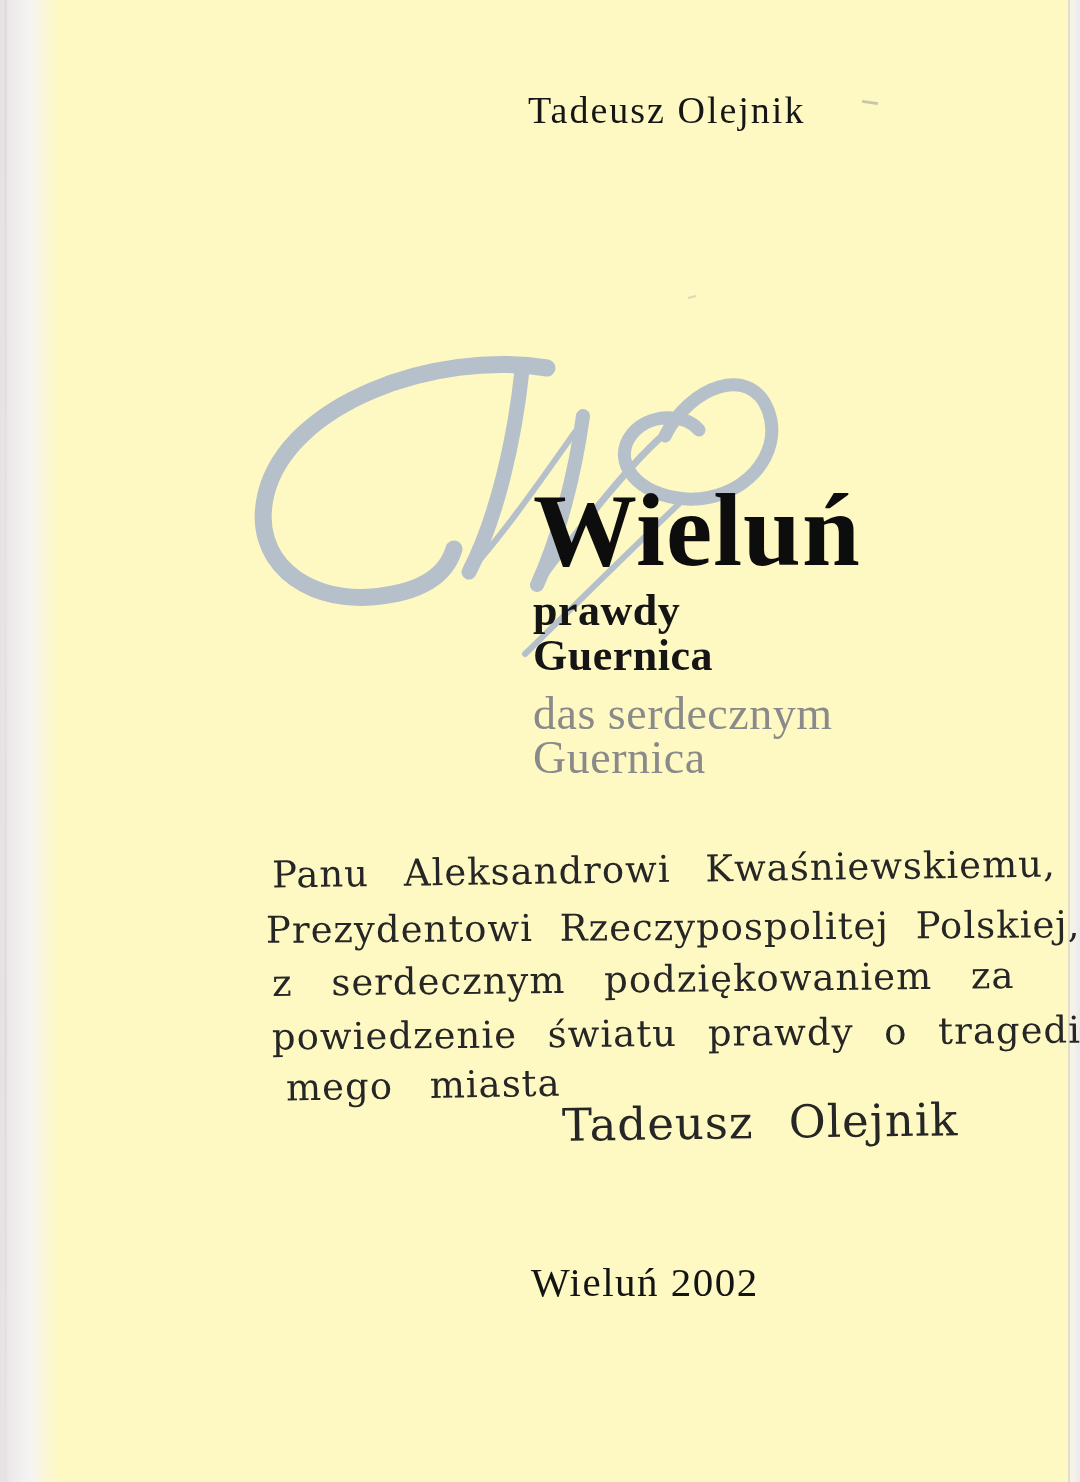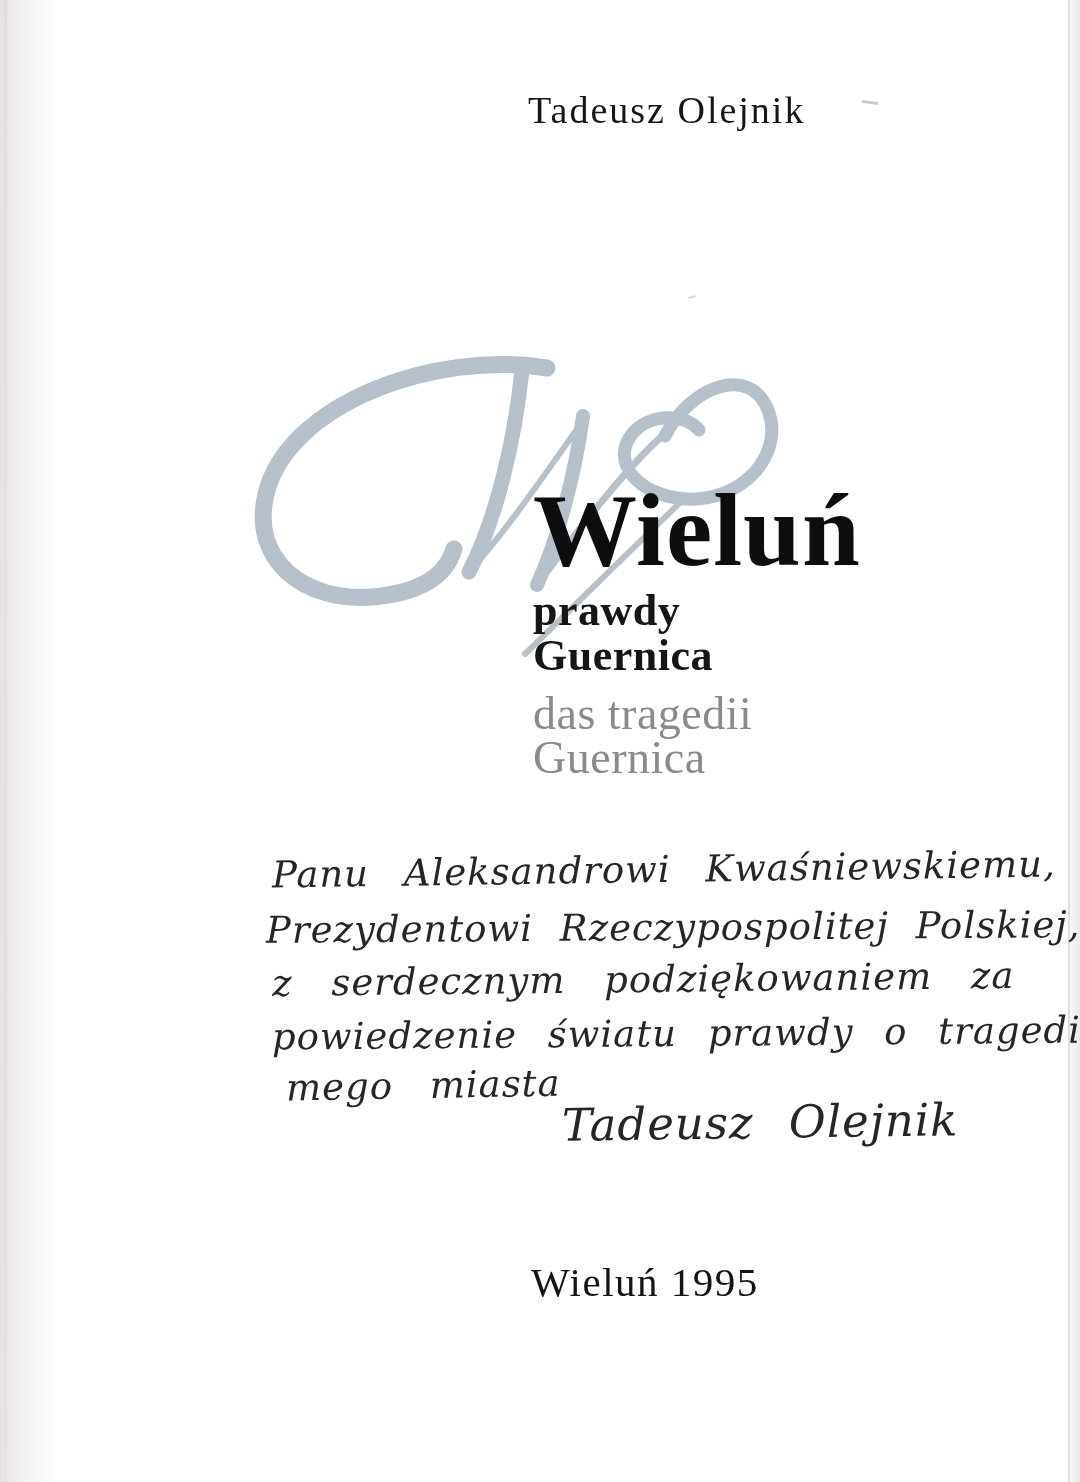--- a/index.html
+++ b/index.html
@@ -1,21 +1,21 @@
 <!DOCTYPE html>
 <html><head>
 <meta charset="utf-8">
 <style>
   html, body { margin: 0; padding: 0; background: #888; }
   .page {
     position: relative;
     width: 1080px;
     height: 1482px;
     margin: 0 auto;
-    background: #ffffff;
+    background: #fef9c3;
     overflow: hidden;
     font-family: "Liberation Serif", serif;
     color: #111;
   }
   
   .edge-left {
     position: absolute; left: 0; top: 0; width: 60px; height: 100%;
     background: linear-gradient(90deg, #e6e1e4 0px, #efebec 14px, #f6f4f3 30px, rgba(251,250,248,0) 58px);
     pointer-events: none;
   }
@@ -66,21 +66,21 @@
   }
   .subtitle-de {
     position: absolute; left: 533px; top: 692px;
     font-size: 46px; font-weight: normal; line-height: 44px;
     color: #8a8a8a; letter-spacing: .5px;
   }
 
   
   .dedication {
     position: absolute; left: 0; top: 0; width: 1080px; height: 1482px;
-    font-family: "DejaVu Serif", serif; font-style: italic;
+    font-family: "DejaVu Serif", serif; 
     color: #262626; pointer-events: none;
   }
   .hand { position: absolute; white-space: nowrap; font-size: 37px; letter-spacing: 1px; }
   .hand.l0 { left: 272px; top: 848px;  word-spacing: 22px; transform: rotate(-0.8deg); }
   .hand.l1 { left: 266px; top: 906px;  word-spacing: 14px; transform: rotate(-0.4deg); }
   .hand.l2 { left: 272px; top: 958px;  word-spacing: 26px; transform: rotate(-0.6deg); }
   .hand.l3 { left: 272px; top: 1012px; word-spacing: 18px; transform: rotate(-0.5deg); }
   .hand.l4 { left: 286px; top: 1064px; word-spacing: 24px; transform: rotate(-1deg); }
   .hand.sig { left: 562px; top: 1096px; font-size: 45px; word-spacing: 20px; transform: rotate(-0.8deg); }
 
@@ -124,28 +124,28 @@
   </div>
 
   <div class="title">Wieluń</div>
 
   <div class="subtitle-pl">
     <div>prawdy</div>
     <div>Guernica</div>
   </div>
 
   <div class="subtitle-de">
-    <div>das tragedii</div>
+    <div>das serdecznym</div>
     <div>Guernica</div>
   </div>
 
   <div class="dedication">
     <div class="hand l0">Panu Aleksandrowi Kwaśniewskiemu,</div>
     <div class="hand l1">Prezydentowi Rzeczypospolitej Polskiej,</div>
     <div class="hand l2">z serdecznym podziękowaniem za</div>
     <div class="hand l3">powiedzenie światu prawdy o tragedii</div>
     <div class="hand l4">mego miasta</div>
     <div class="hand sig">Tadeusz Olejnik</div>
   </div>
 
-  <div class="imprint">Wieluń 1995</div>
+  <div class="imprint">Wieluń 2002</div>
 
 </div>
 
 </body></html>

